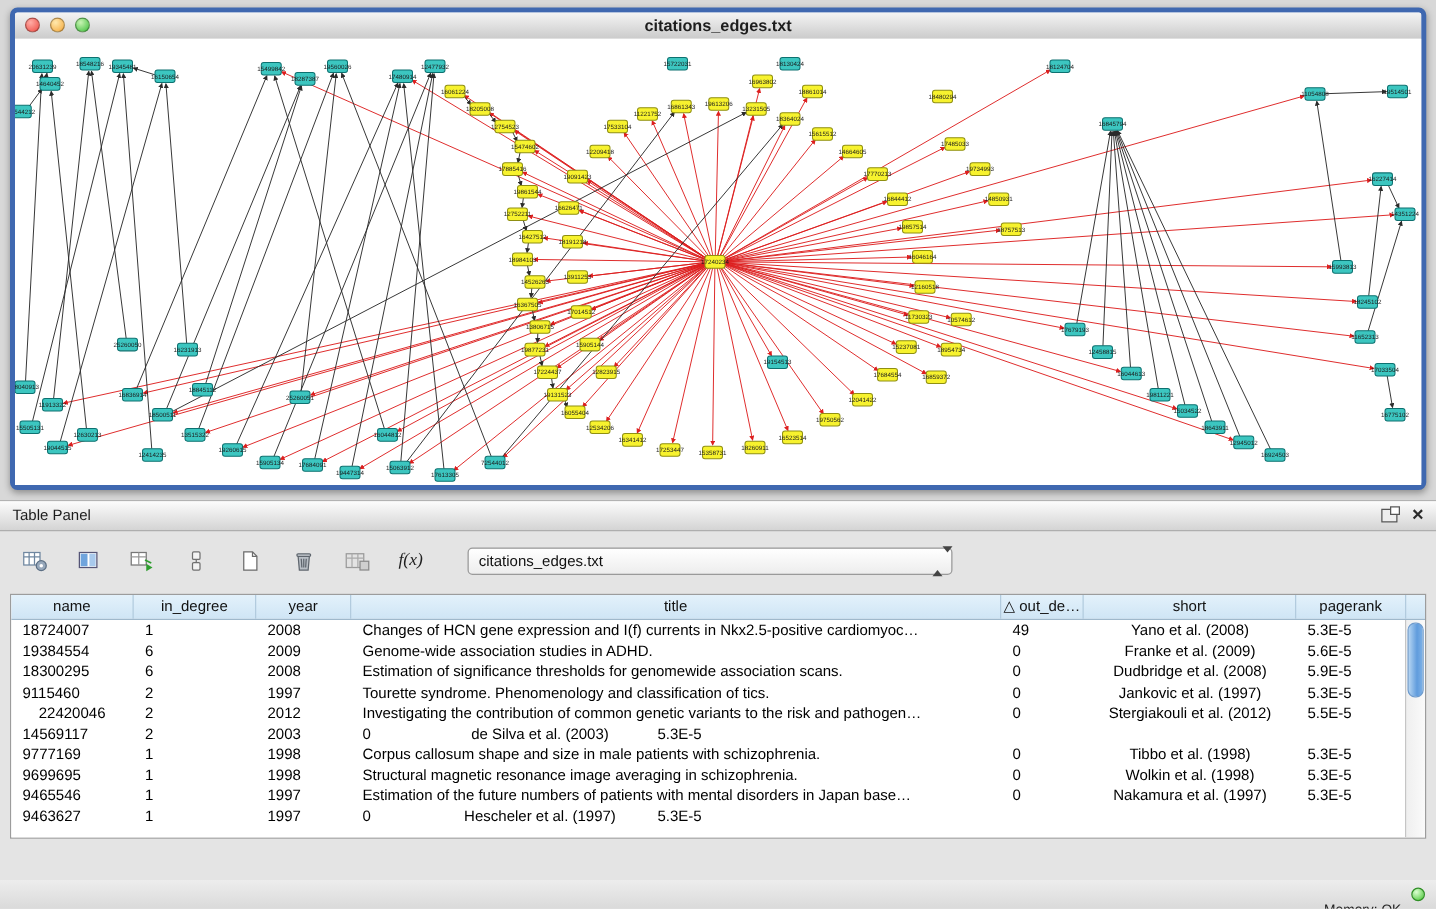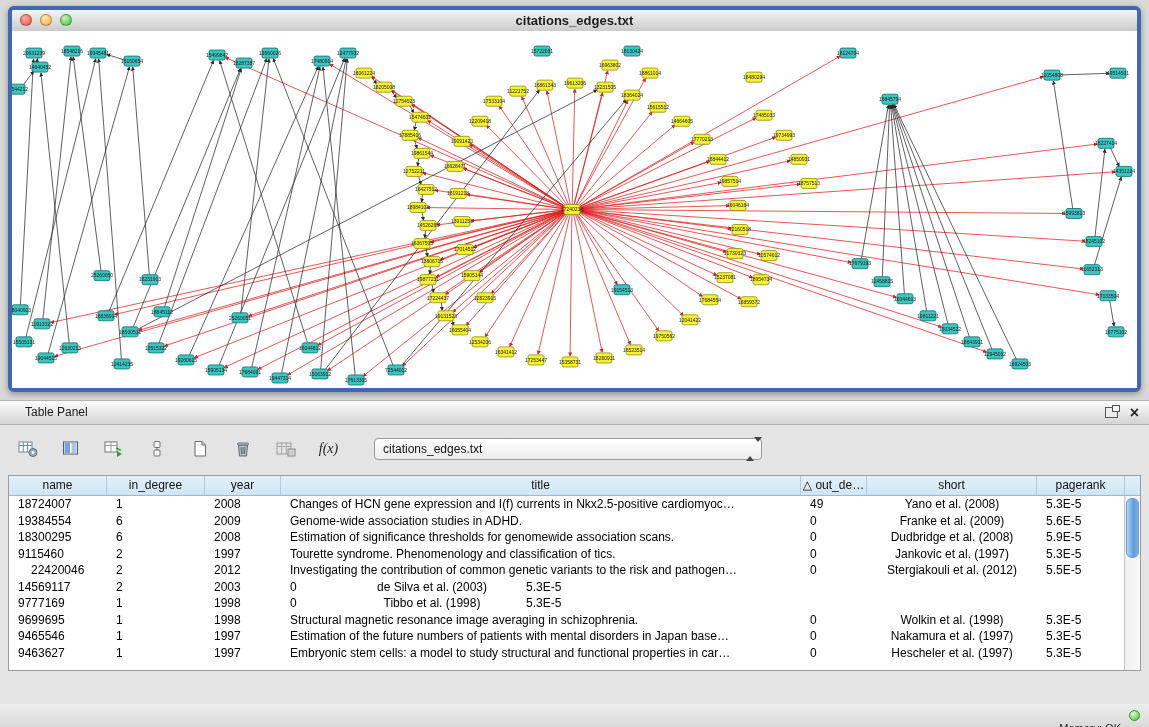--- a/index.html
+++ b/index.html
@@ -26,21 +26,21 @@
   .light.green{background:radial-gradient(circle at 35% 30%,#c9f4b4,#3dbd3a);}
   .net-canvas{position:absolute;top:21px;left:0;right:0;bottom:0;background:#fff;overflow:hidden;}
   .net-canvas svg{display:block;width:100%;height:100%;}
 
   
   .table-panel{
     position:absolute;left:0;top:400px;width:1149px;height:303px;
     background:#e4e4e4;border-top:1px solid #b2b2b2;border-bottom:1px solid #ababab;
   }
   .panel-titlebar{height:23px;background:linear-gradient(#fcfcfc,#d4d4d4);border-bottom:1px solid #aeaeae;position:relative;}
-  .panel-title{font-size:12px;line-height:23px;padding-left:10px;color:#1c1c1c;margin-left:15px;}
+  .panel-title{font-size:12px;line-height:23px;padding-left:10px;color:#1c1c1c;}
   .panel-actions{position:absolute;right:10px;top:0;height:23px;display:flex;align-items:center;gap:12px;}
   .float-ic{width:11px;height:9px;border:1px solid #555;position:relative;background:#eee;}
   .float-ic:before{content:"";position:absolute;right:-3px;top:-3px;width:6px;height:5px;border:1px solid #555;background:#fff;}
   .close-glyph{font-size:16px;font-weight:bold;color:#2a2a2a;line-height:23px;}
 
   .toolbar{position:absolute;top:32px;left:14px;height:32px;display:flex;align-items:center;gap:16px;}
   .tbtn{width:27px;height:26px;display:flex;align-items:center;justify-content:center;border-radius:4px;}
   .fx{font-size:14px;font-style:italic;color:#1f1f1f;font-family:"Liberation Serif",serif;}
   .tbl-select{
     margin-left:16px;width:388px;height:22px;box-sizing:border-box;
@@ -839,20 +839,21 @@
           <div class="td" style="width: 98px;">2</div>
           <div class="td" style="width: 76px;">2003</div>
           <div class="td" style="width: 66px;">0</div>
           <div class="td center" style="width: 170px;">de Silva et al. (2003)</div>
           <div class="td" style="width: 88px;">5.3E-5</div>
         </div>
         <div class="tr">
           <div class="td" style="width: 98px;">9777169</div>
           <div class="td" style="width: 98px;">1</div>
           <div class="td" style="width: 76px;">1998</div>
+          <div class="td flex">Corpus callosum shape and size in male patients with schizophrenia.</div>
           <div class="td" style="width: 66px;">0</div>
           <div class="td center" style="width: 170px;">Tibbo et al. (1998)</div>
           <div class="td" style="width: 88px;">5.3E-5</div>
         </div>
         <div class="tr">
           <div class="td" style="width: 98px;">9699695</div>
           <div class="td" style="width: 98px;">1</div>
           <div class="td" style="width: 76px;">1998</div>
           <div class="td flex">Structural magnetic resonance image averaging in schizophrenia.</div>
           <div class="td" style="width: 66px;">0</div>
@@ -865,21 +866,20 @@
           <div class="td" style="width: 76px;">1997</div>
           <div class="td flex">Estimation of the future numbers of patients with mental disorders in Japan base…</div>
           <div class="td" style="width: 66px;">0</div>
           <div class="td center" style="width: 170px;">Nakamura et al. (1997)</div>
           <div class="td" style="width: 88px;">5.3E-5</div>
         </div>
         <div class="tr">
           <div class="td" style="width: 98px;">9463627</div>
           <div class="td" style="width: 98px;">1</div>
           <div class="td" style="width: 76px;">1997</div>
-          <div class="td flex">Embryonic stem cells: a model to study structural and functional properties in car…</div>
           <div class="td" style="width: 66px;">0</div>
           <div class="td center" style="width: 170px;">Hescheler et al. (1997)</div>
           <div class="td" style="width: 88px;">5.3E-5</div>
         </div>
       </div>
     <div class="vscroll">
       <div class="vthumb"></div>
     </div>
   </div>
 

